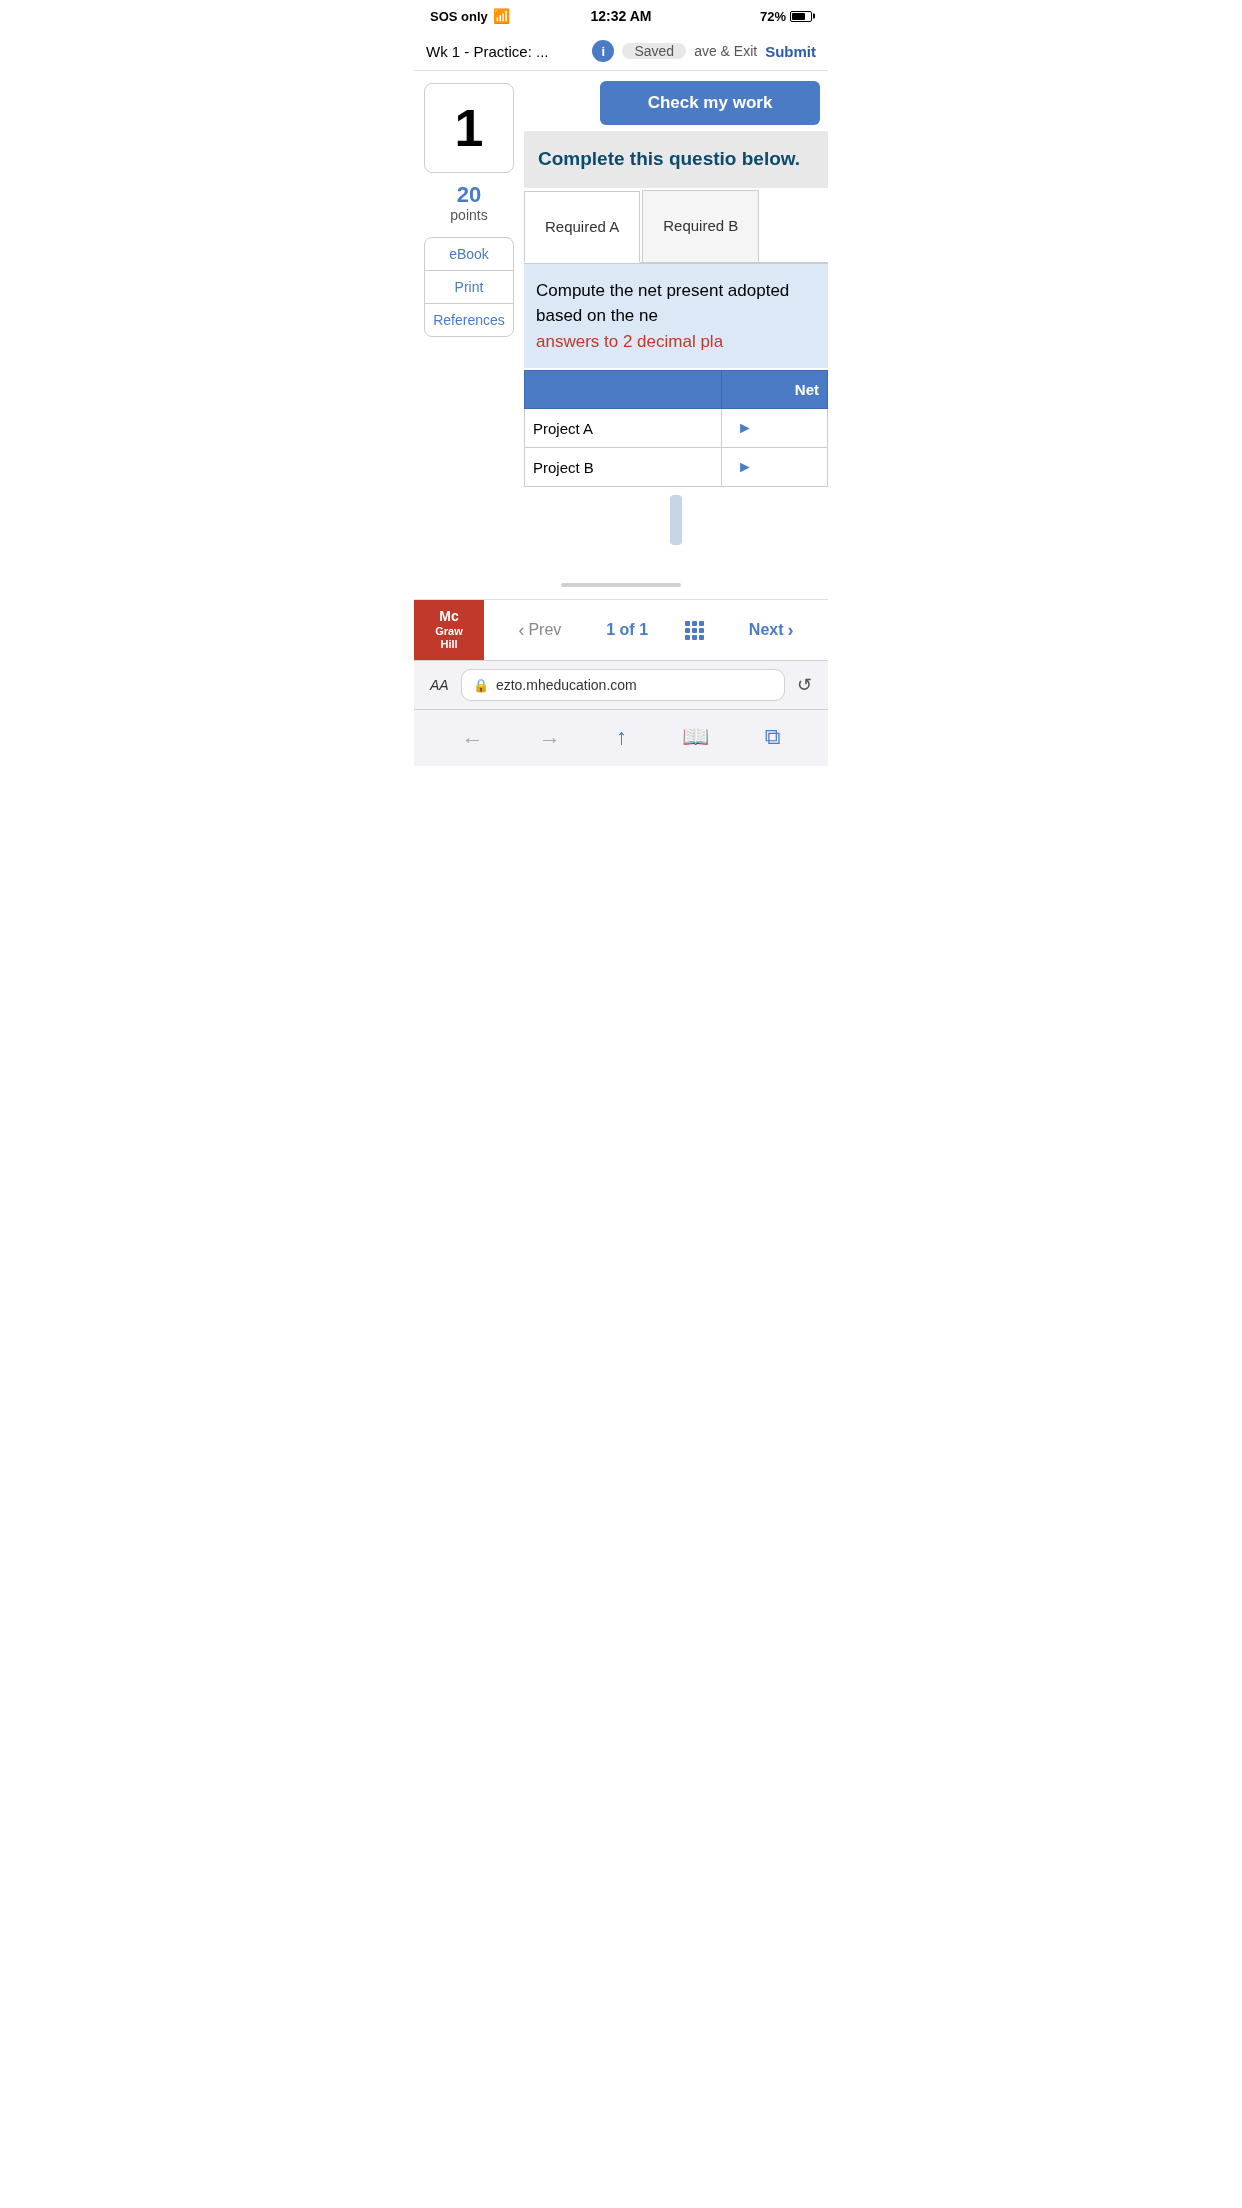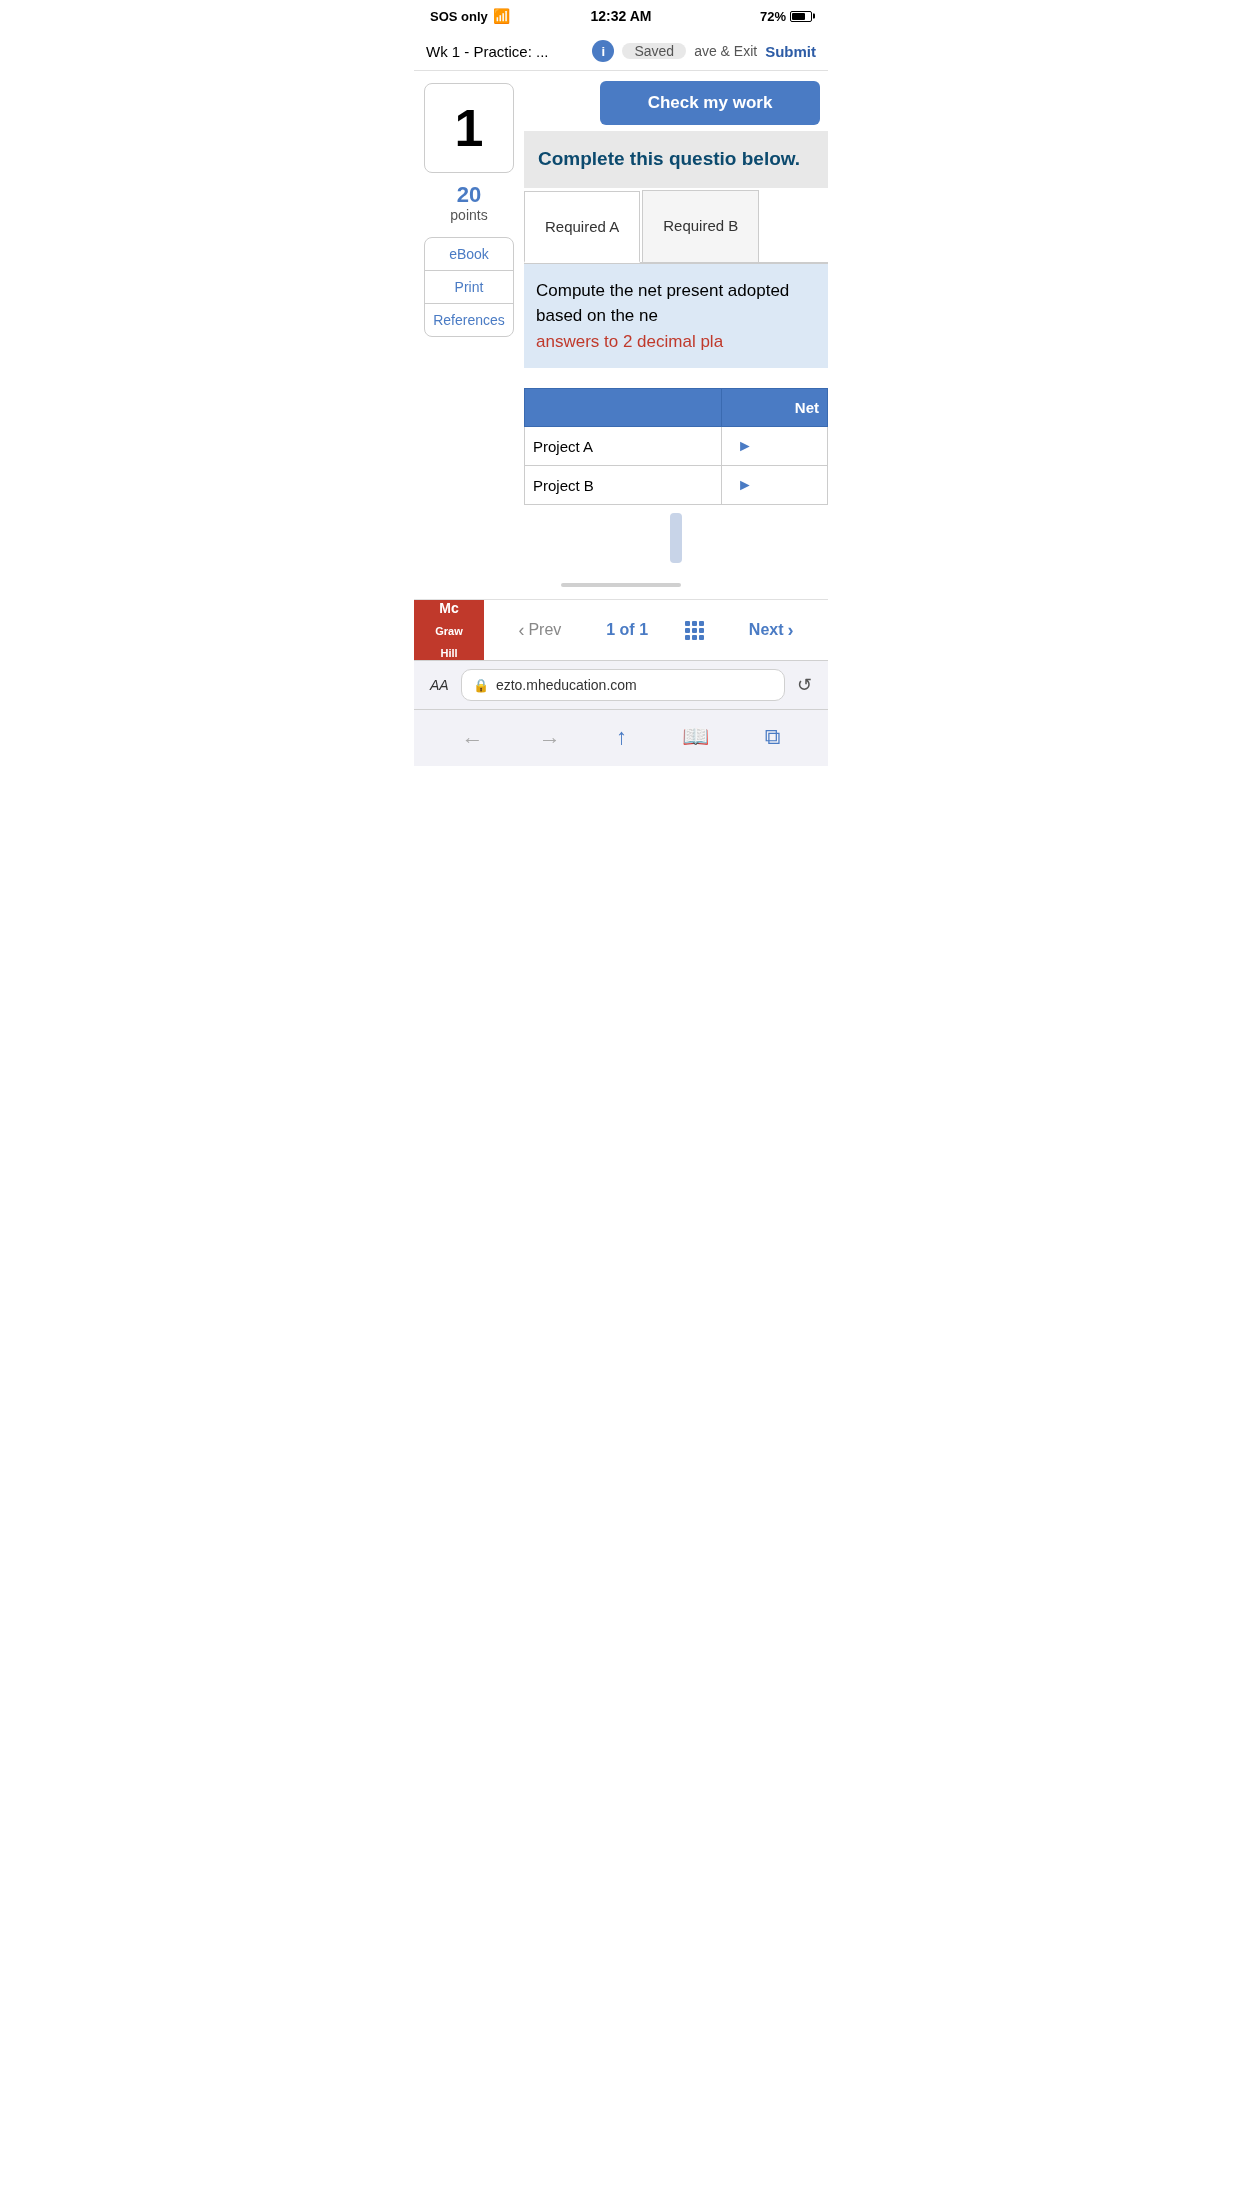--- a/index.html
+++ b/index.html
@@ -258,21 +258,21 @@
     }
     .question-red {
       color: #c0392b;
       font-size: 17px;
     }
 
     
     .answer-table {
       width: 100%;
       border-collapse: collapse;
-      margin-top: 20px;
+      margin-top: 2px;
       padding-left: 36px;
     }
     .answer-table thead tr {
       background: #4a7bc4;
     }
     .answer-table thead th {
       color: #fff;
       padding: 10px 8px;
       font-size: 15px;
       text-align: right;
@@ -339,21 +339,21 @@
       border-top: 1px solid #e0e0e0;
       padding: 0;
     }
     .mcgraw-logo {
       background: #c0392b;
       width: 70px;
       height: 60px;
       display: flex;
       flex-direction: column;
       align-items: center;
-      justify-content: space-between;
+      justify-content: center;
       color: #fff;
       font-size: 11px;
       font-weight: 700;
       flex-shrink: 0;
       line-height: 1.2;
     }
     .mcgraw-logo .mc { font-size: 14px; font-weight: 800; }
     .nav-controls {
       flex: 1;
       display: flex;

